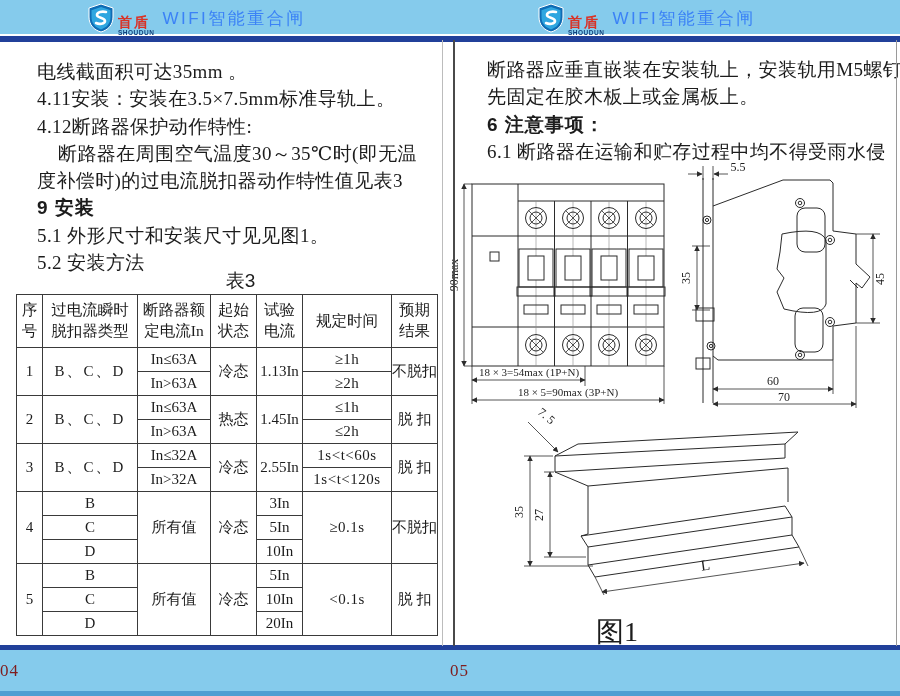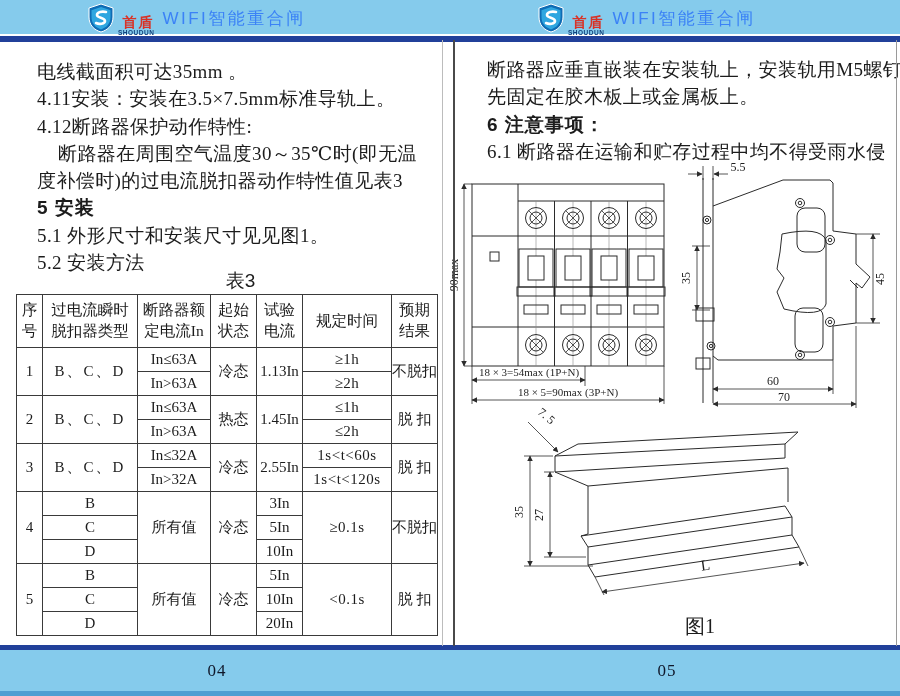--- a/index.html
+++ b/index.html
@@ -5,31 +5,31 @@
   html,body{margin:0;padding:0;background:#e8e8e8;}
   #canvas{position:relative;width:900px;height:696px;background:#ffffff;overflow:hidden;
           font-family:"Liberation Serif","DejaVu Serif",serif;color:#1c1c1c;}
   .page{position:absolute;top:0;width:450px;height:696px;}
   #page-left{left:0;}
   #page-right{left:450px;}
   
   .header-bar{position:absolute;left:0;top:0;width:100%;height:34px;background:#85CBEC;}
   .header-stripe{position:absolute;left:0;top:36px;width:100%;height:6px;background:#21409A;}
   .brand{position:absolute;left:86px;top:2px;height:32px;display:flex;align-items:center;gap:2px;}
-  .brand-text{display:flex;flex-direction:column;line-height:1;margin-top:16px;text-align:right;}
+  .brand-text{display:flex;flex-direction:column;line-height:1;margin-top:16px;}
   .brand-cn{font-family:"Liberation Sans","DejaVu Sans",sans-serif;font-weight:700;
             color:#D93226;font-size:14px;letter-spacing:2px;}
   .brand-en{font-family:"Liberation Sans","DejaVu Sans",sans-serif;font-weight:700;
             color:#14417c;font-size:6.5px;letter-spacing:0.5px;margin-top:1px;}
   .page-title{font-family:"Liberation Sans","DejaVu Sans",sans-serif;font-size:17px;
               color:#3b82f6;letter-spacing:2.5px;margin-left:6px;font-weight:500;}
   
   .footer-stripe{position:absolute;left:0;top:645px;width:100%;height:5px;background:#21409A;}
   .footer-bar{position:absolute;left:0;top:650px;width:100%;height:41px;background:#85CBEC;
-              line-height:41px;text-align:center;font-size:17px;color:#0f172a;
+              line-height:41px;text-align:left;font-size:17px;color:#7f1d1d;
               padding-right:16px;box-sizing:border-box;letter-spacing:1px;}
   .bottom-strip{position:absolute;left:0;top:691px;width:100%;height:5px;background:#4E9ED2;}
   
   .vline{position:absolute;top:40px;height:606px;}
   #divider-light{left:442px;width:1px;background:#bcbcbc;}
   #divider-dark{left:453px;width:2px;background:#4a4a4a;}
   #edge-right{left:896px;width:1px;background:#9a9a9a;}
   
   .textblock{position:absolute;left:20px;right:12px;margin-left:17px;}
   .tline{font-size:19px;line-height:27.3px;letter-spacing:0.4px;white-space:nowrap;}
@@ -43,21 +43,21 @@
   table.t3 th,table.t3 td{border:1px solid #3a3a3a;text-align:center;vertical-align:middle;
            padding:0;font-weight:normal;}
   table.t3 th{font-size:15.5px;white-space:pre-line;line-height:1.35;height:52px;}
   table.t3 td{font-size:15px;height:23px;line-height:1.1;}
   td.sp{letter-spacing:2px;}
   td.cur{font-size:13.5px;}
   td.tm{font-size:14.5px;letter-spacing:0.5px;}
   
   svg{position:absolute;overflow:visible;}
   svg text{font-family:"Liberation Serif","DejaVu Serif",serif;fill:#1f1f1f;}
-  .fig-caption{position:absolute;left:130px;top:613px;width:240px;text-align:center;font-size:20px;}
+  .fig-caption{position:absolute;left:146px;top:613px;width:240px;font-size:28px;}
 </style>
 </head>
 <body>
 
 <div id="canvas">
 
   <div class="page" id="page-left">
     <div class="header-bar"></div>
     <div class="header-stripe"></div>
     <div class="brand">
@@ -72,21 +72,21 @@
       </div>
       <span class="page-title">WIFI智能重合闸</span>
     </div>
 
     <div class="textblock" style="top:58px">
       <div class="tline">电线截面积可达35mm 。</div>
       <div class="tline">4.11安装：安装在3.5×7.5mm标准导轨上。</div>
       <div class="tline">4.12断路器保护动作特性:</div>
       <div class="tline indent">断路器在周围空气温度30～35℃时(即无温</div>
       <div class="tline">度补偿时)的过电流脱扣器动作特性值见表3</div>
-      <div class="tline h-bold">5 安装</div>
+      <div class="tline h-bold">9 安装</div>
       <div class="tline">5.1 外形尺寸和安装尺寸见见图1。</div>
       <div class="tline">5.2 安装方法</div>
     </div>
 
     <div class="tbl-caption">表3</div>
 
     <table class="t3">
       <colgroup>
         <col style="width:26px">
           <col style="width:95px">

